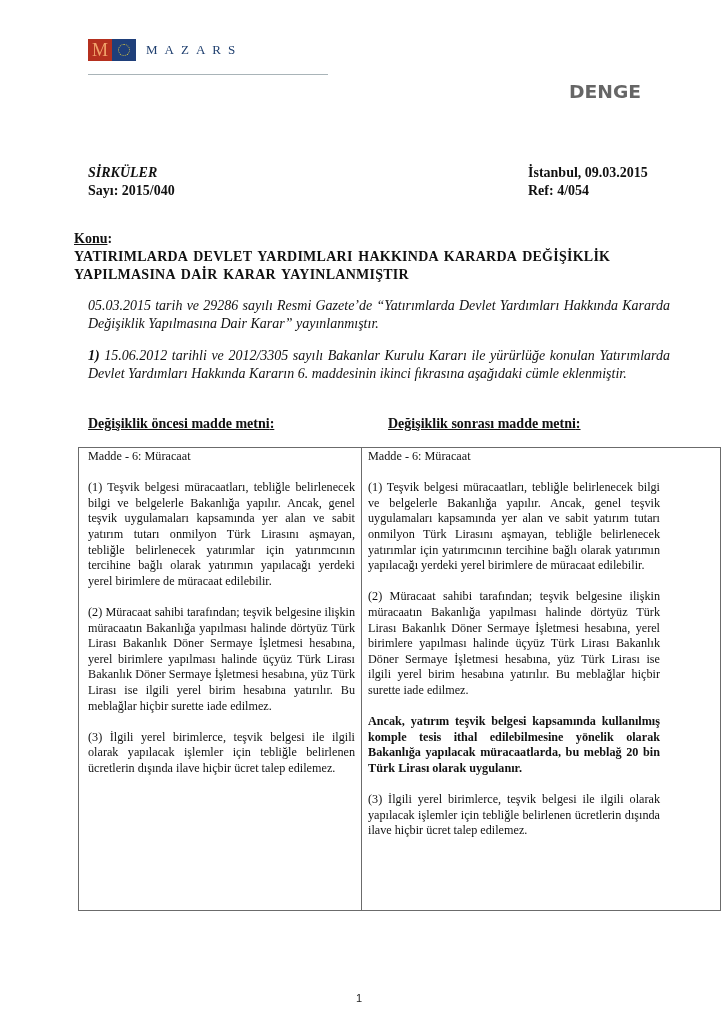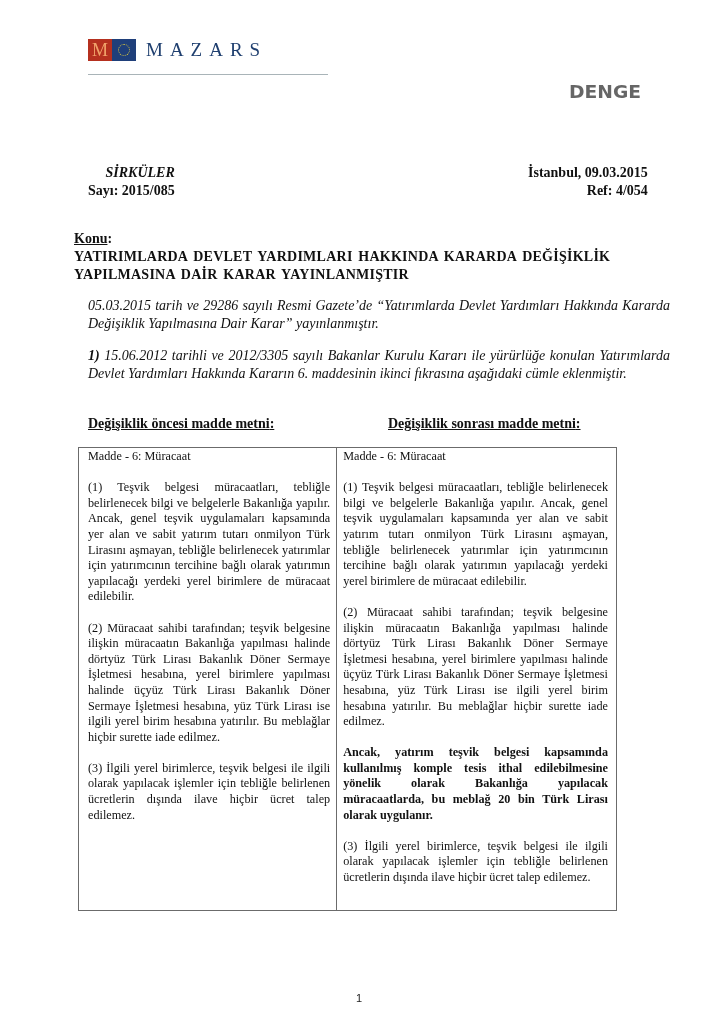--- a/index.html
+++ b/index.html
@@ -46,21 +46,21 @@
     .mazars-star-box .ring {
       position: absolute;
       left: 6px; top: 5px;
       width: 10px; height: 10px;
       border-radius: 50%;
       border: 1.5px dotted #d4c441;
     }
     .mazars-wordmark {
       margin-left: 10px;
       font-family: "Liberation Serif", serif;
-      font-size: 19px;
+      font-size: 13px;
       letter-spacing: 7px;
       color: #1f3f6f;
     }
     .header-rule {
       position: absolute;
       left: 88px; top: 74px;
       width: 240px; height: 1px;
       background: #a9b4b8;
     }
     .denge-logo {
@@ -75,21 +75,20 @@
       transform-origin: left center;
     }
 
     
     .meta-left, .meta-right {
       position: absolute;
       top: 164px;
       font-weight: bold;
       font-size: 14px;
       line-height: 18px;
-      text-align: right;
     }
     .meta-left { left: 88px; }
     .meta-right { left: 528px; }
     .italic { font-style: italic; }
 
     
     .subject {
       position: absolute;
       left: 74px; top: 230px;
       width: 582px;
@@ -122,21 +121,21 @@
       font-weight: bold;
       text-decoration: underline;
     }
     .col-heading-left { left: 88px; }
     .col-heading-right { left: 388px; }
 
     
     .cmp-table {
       position: absolute;
       left: 78px; top: 447px;
-      width: 539px; height: 464px;
+      width: 643px; height: 464px;
       border: 1px solid #6b6b6b;
       box-sizing: border-box;
       display: flex;
     }
     .cmp-col {
       box-sizing: border-box;
       padding: 1px 6px 0 9px;
       font-size: 12.2px;
       line-height: 15.6px;
       text-align: justify;
@@ -174,21 +173,21 @@
         <span class="ring"></span>
       </div>
     <div class="mazars-wordmark">MAZARS</div>
   </div>
   <div class="header-rule"></div>
 
   <div class="denge-logo">DENGE</div>
 
   <div class="meta-left">
     <div class="italic">SİRKÜLER</div>
-    <div>Sayı: 2015/085</div>
+    <div>Sayı: 2015/040</div>
   </div>
   <div class="meta-right">
     <div>İstanbul, 09.03.2015</div>
     <div>Ref: 4/054</div>
   </div>
 
   <div class="subject">
     <div><span class="underline">Konu</span><span>:</span></div>
     <div class="subject-title">YATIRIMLARDA DEVLET YARDIMLARI HAKKINDA KARARDA DEĞİŞİKLİK YAPILMASINA DAİR KARAR YAYINLANMIŞTIR</div>
   </div>

